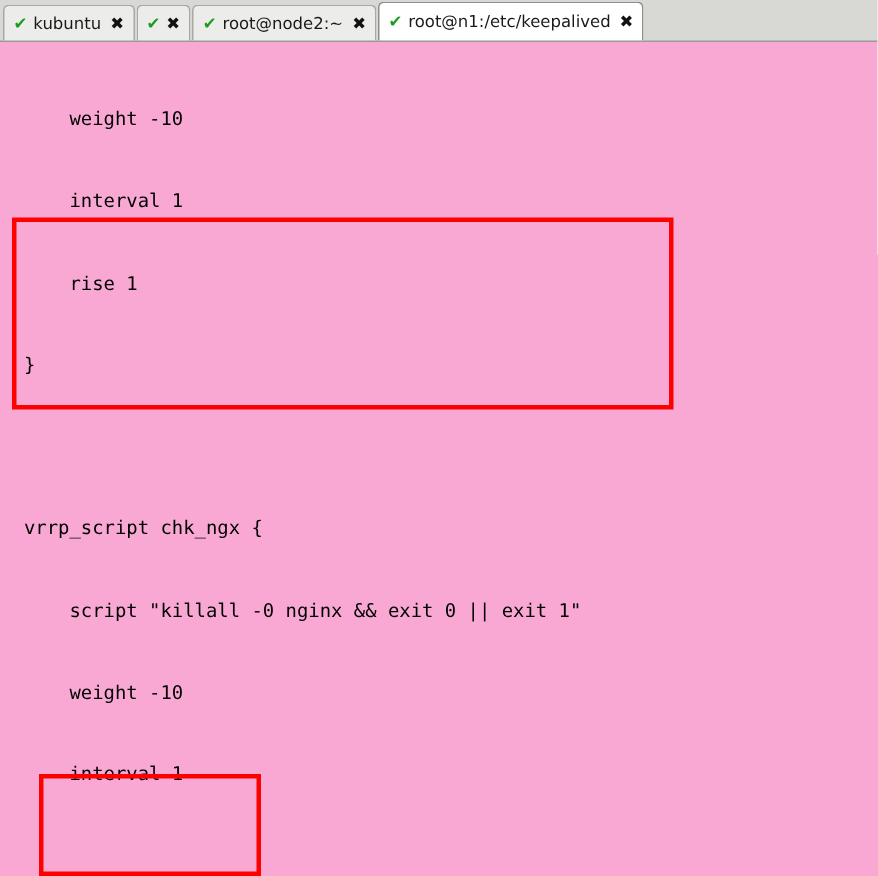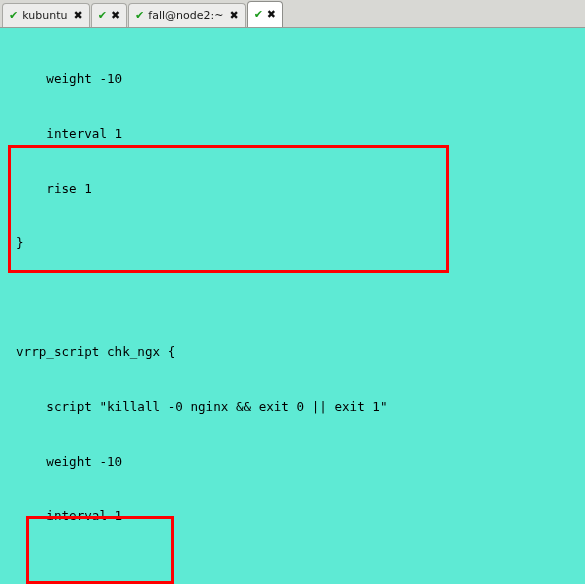--- a/index.html
+++ b/index.html
@@ -61,21 +61,21 @@
     color: #111;
     font-weight: bold;
     font-size: 11px;
     font-family: "DejaVu Sans", sans-serif;
     line-height: 1;
   }
 
   
   .term {
     position: relative;
-    background: #5eead4;
+    background: #f9a8d4;
     color: #000000;
     font-family: "DejaVu Sans Mono", monospace;
     font-size: 12.6px;
     line-height: 18.2px;
     padding: 6px 0 0 16px;
     height: 556px;
     box-sizing: border-box;
     white-space: pre;
     overflow: hidden;
   }
@@ -112,25 +112,26 @@
     <span class="check">✔</span>
     <span class="label">kubuntu</span>
     <span class="close">✖</span>
   </div>
   <div class="tab">
     <span class="check">✔</span>
     <span class="close">✖</span>
   </div>
   <div class="tab">
     <span class="check">✔</span>
-    <span class="label">fall@node2:~</span>
+    <span class="label">root@node2:~</span>
     <span class="close">✖</span>
   </div>
   <div class="tab active">
     <span class="check">✔</span>
+    <span class="label">root@n1:/etc/keepalived</span>
     <span class="close">✖</span>
   </div>
 </div>
 
 <div class="term">
   <div class="line">    weight -10</div>
   <div class="line">    interval 1</div>
   <div class="line">    rise 1</div>
   <div class="line">}</div>
   <div class="line"></div>

